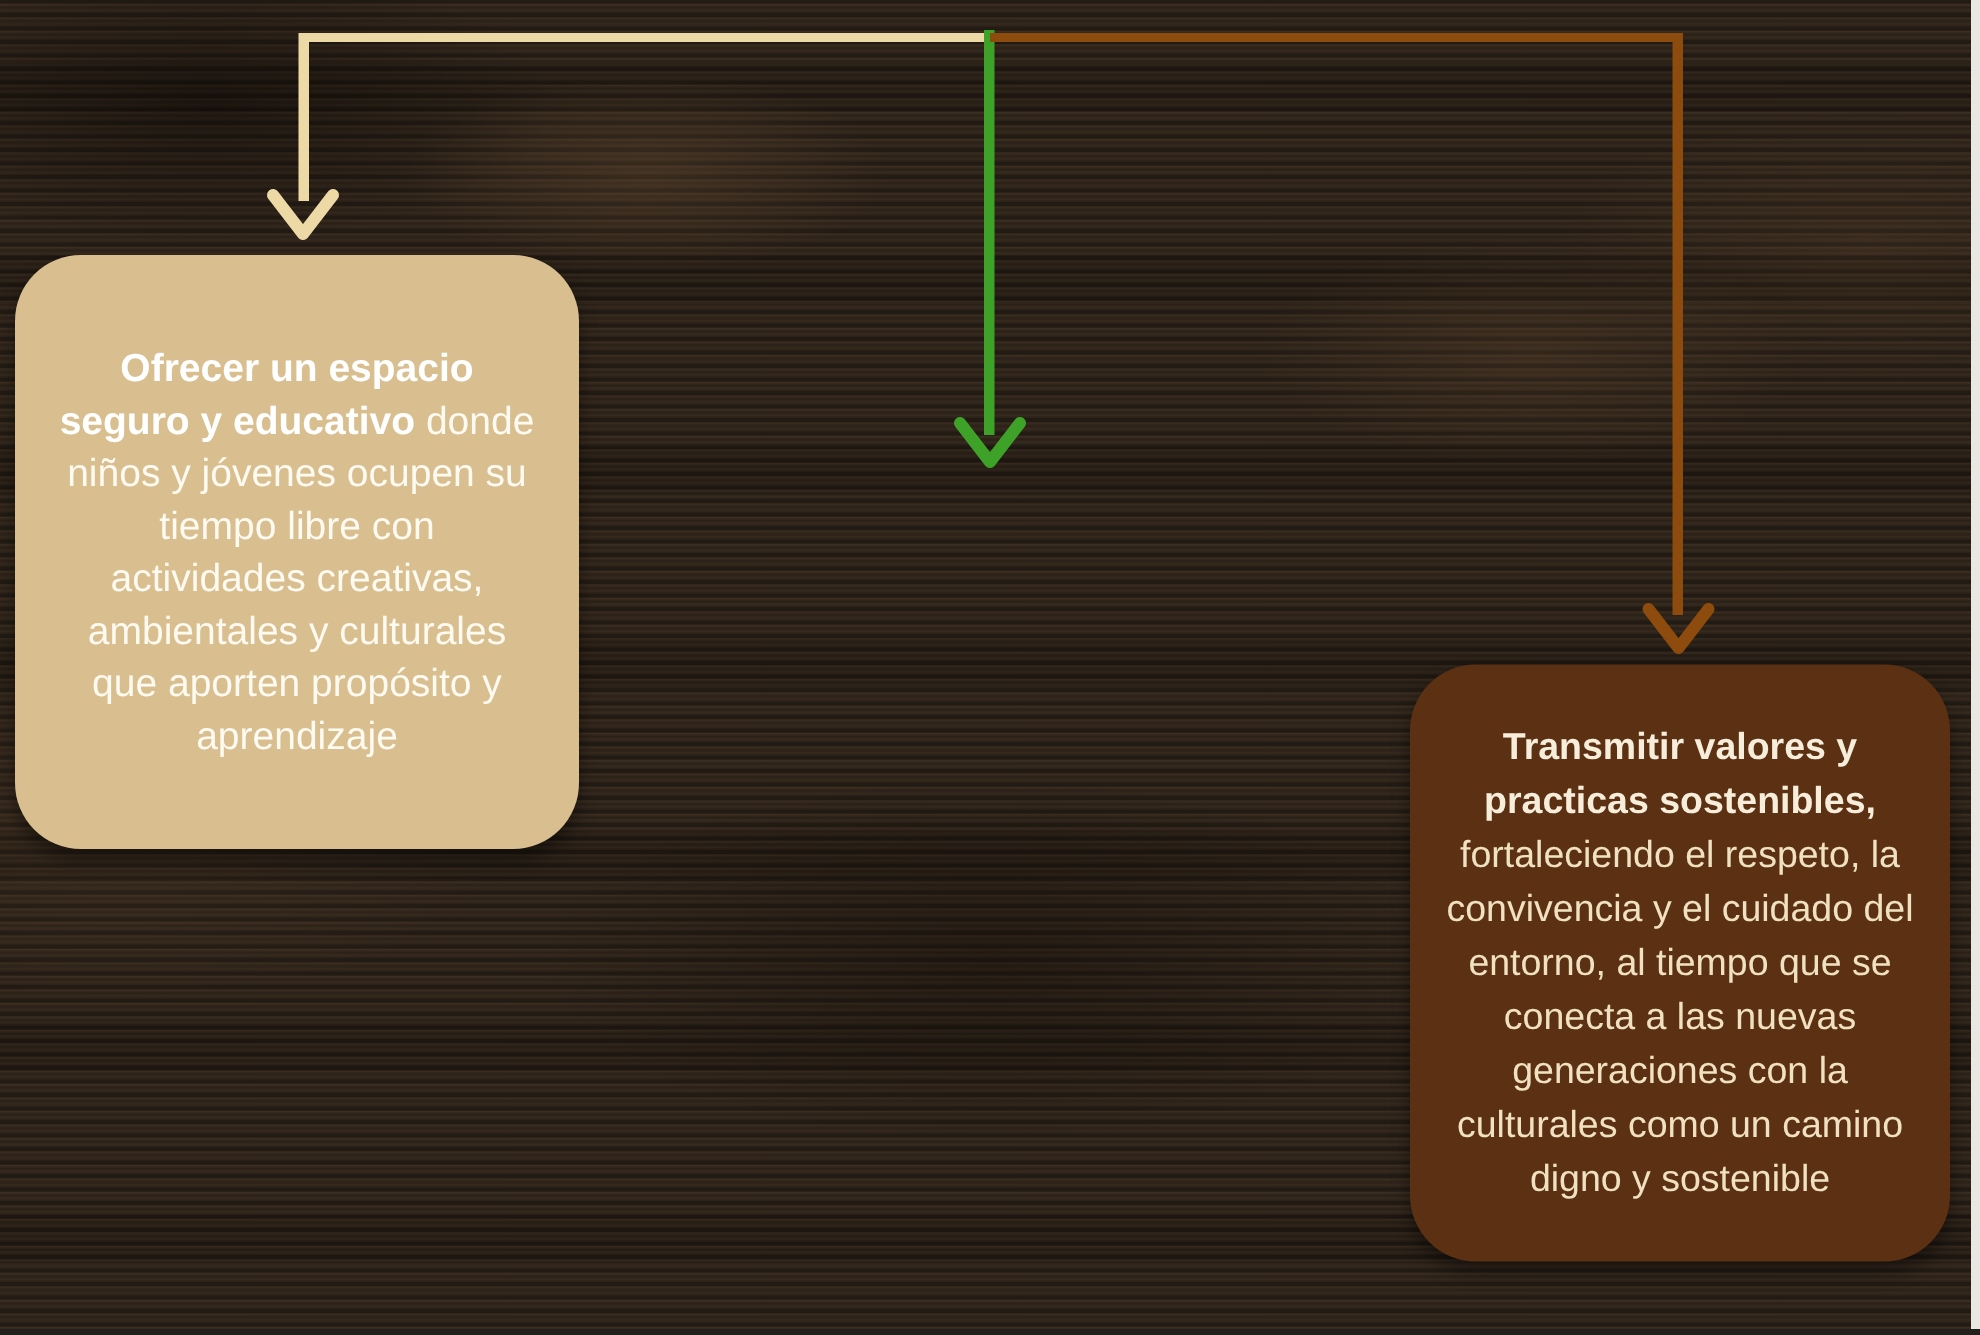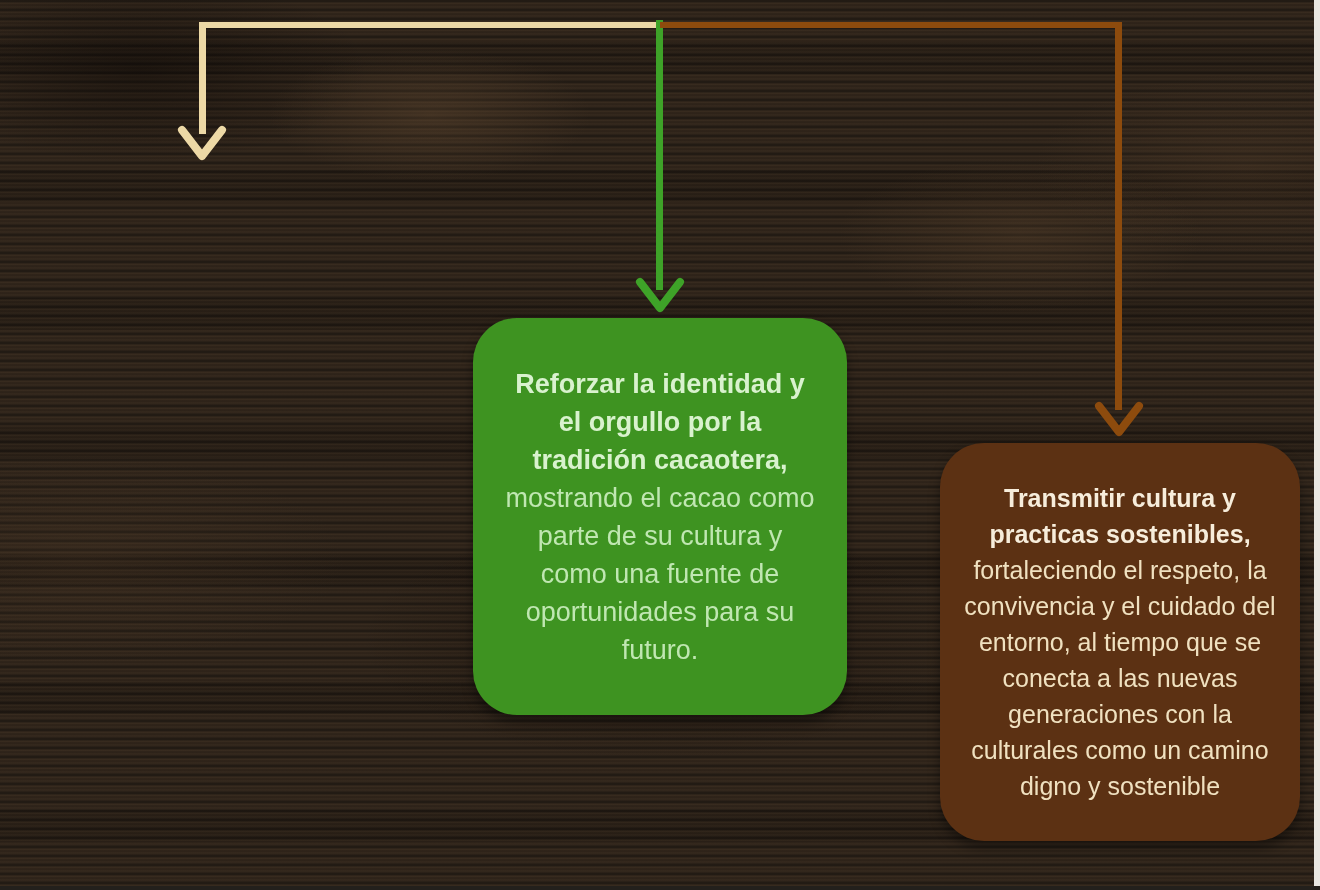--- a/index.html
+++ b/index.html
@@ -116,24 +116,24 @@
     <svg viewBox="0 0 60 40" aria-hidden="true">
       <path d="M10 6 L30 32 L50 6" fill="none" stroke="currentColor" stroke-width="8" stroke-linecap="round" stroke-linejoin="round"></path>
     </svg>
   </div>
   <div class="chev brown" id="brown-chev">
     <svg viewBox="0 0 60 40" aria-hidden="true">
       <path d="M10 6 L30 32 L50 6" fill="none" stroke="currentColor" stroke-width="8" stroke-linecap="round" stroke-linejoin="round"></path>
     </svg>
   </div>
 
-
-  <div class="card" id="card-center">
-    <p><strong>Reforzar la identidad y el orgullo por la tradición cacaotera,</strong><span> mostrando el cacao como parte de su cultura y como una fuente de oportunidades para su futuro.</span></p>
+  <div class="card" id="card-left">
+    <p><strong>Ofrecer un espacio seguro y educativo</strong><span> donde niños y jóvenes ocupen su tiempo libre con actividades creativas, ambientales y culturales que aporten propósito y aprendizaje</span></p>
   </div>
 
+
   <div class="card" id="card-right">
-    <p><strong>Transmitir cultura y practicas sostenibles,</strong><span> fortaleciendo el respeto, la convivencia y el cuidado del entorno, al tiempo que se conecta a las nuevas generaciones con la culturales como un camino digno y sostenible</span></p>
+    <p><strong>Transmitir valores y practicas sostenibles,</strong><span> fortaleciendo el respeto, la convivencia y el cuidado del entorno, al tiempo que se conecta a las nuevas generaciones con la culturales como un camino digno y sostenible</span></p>
   </div>
 
   <div class="edge-right"></div>
   <div class="edge-bottom"></div>
 </div>
 
 </body></html>

